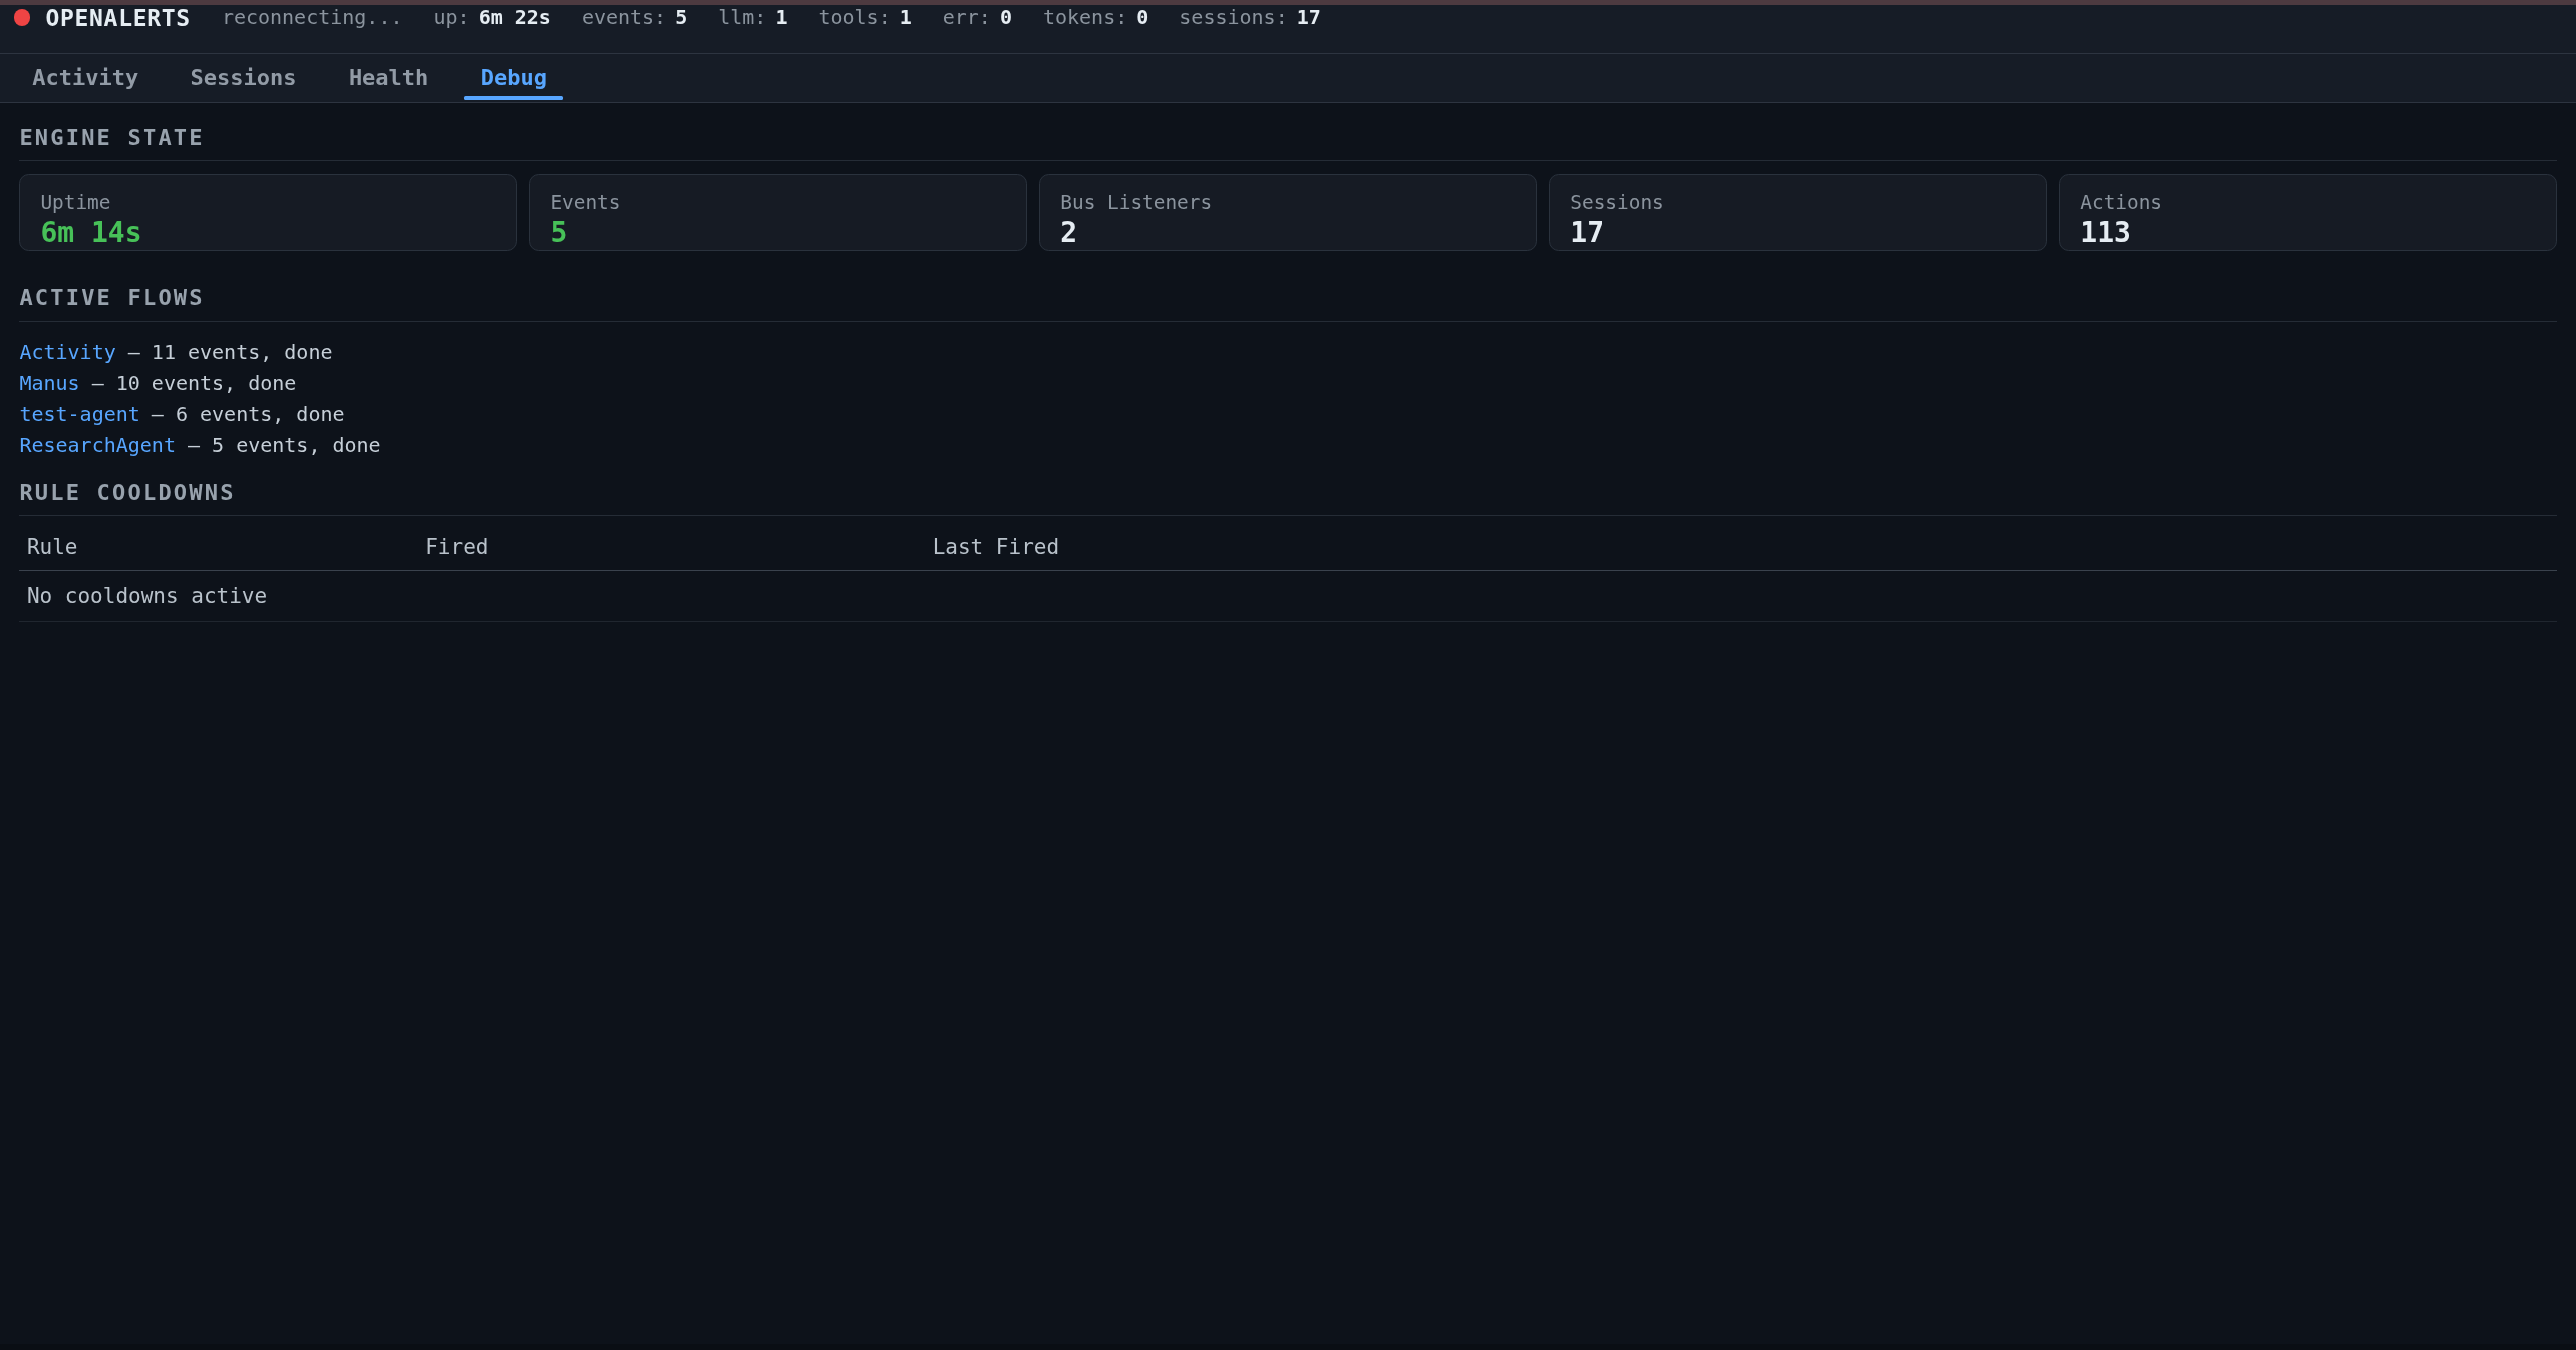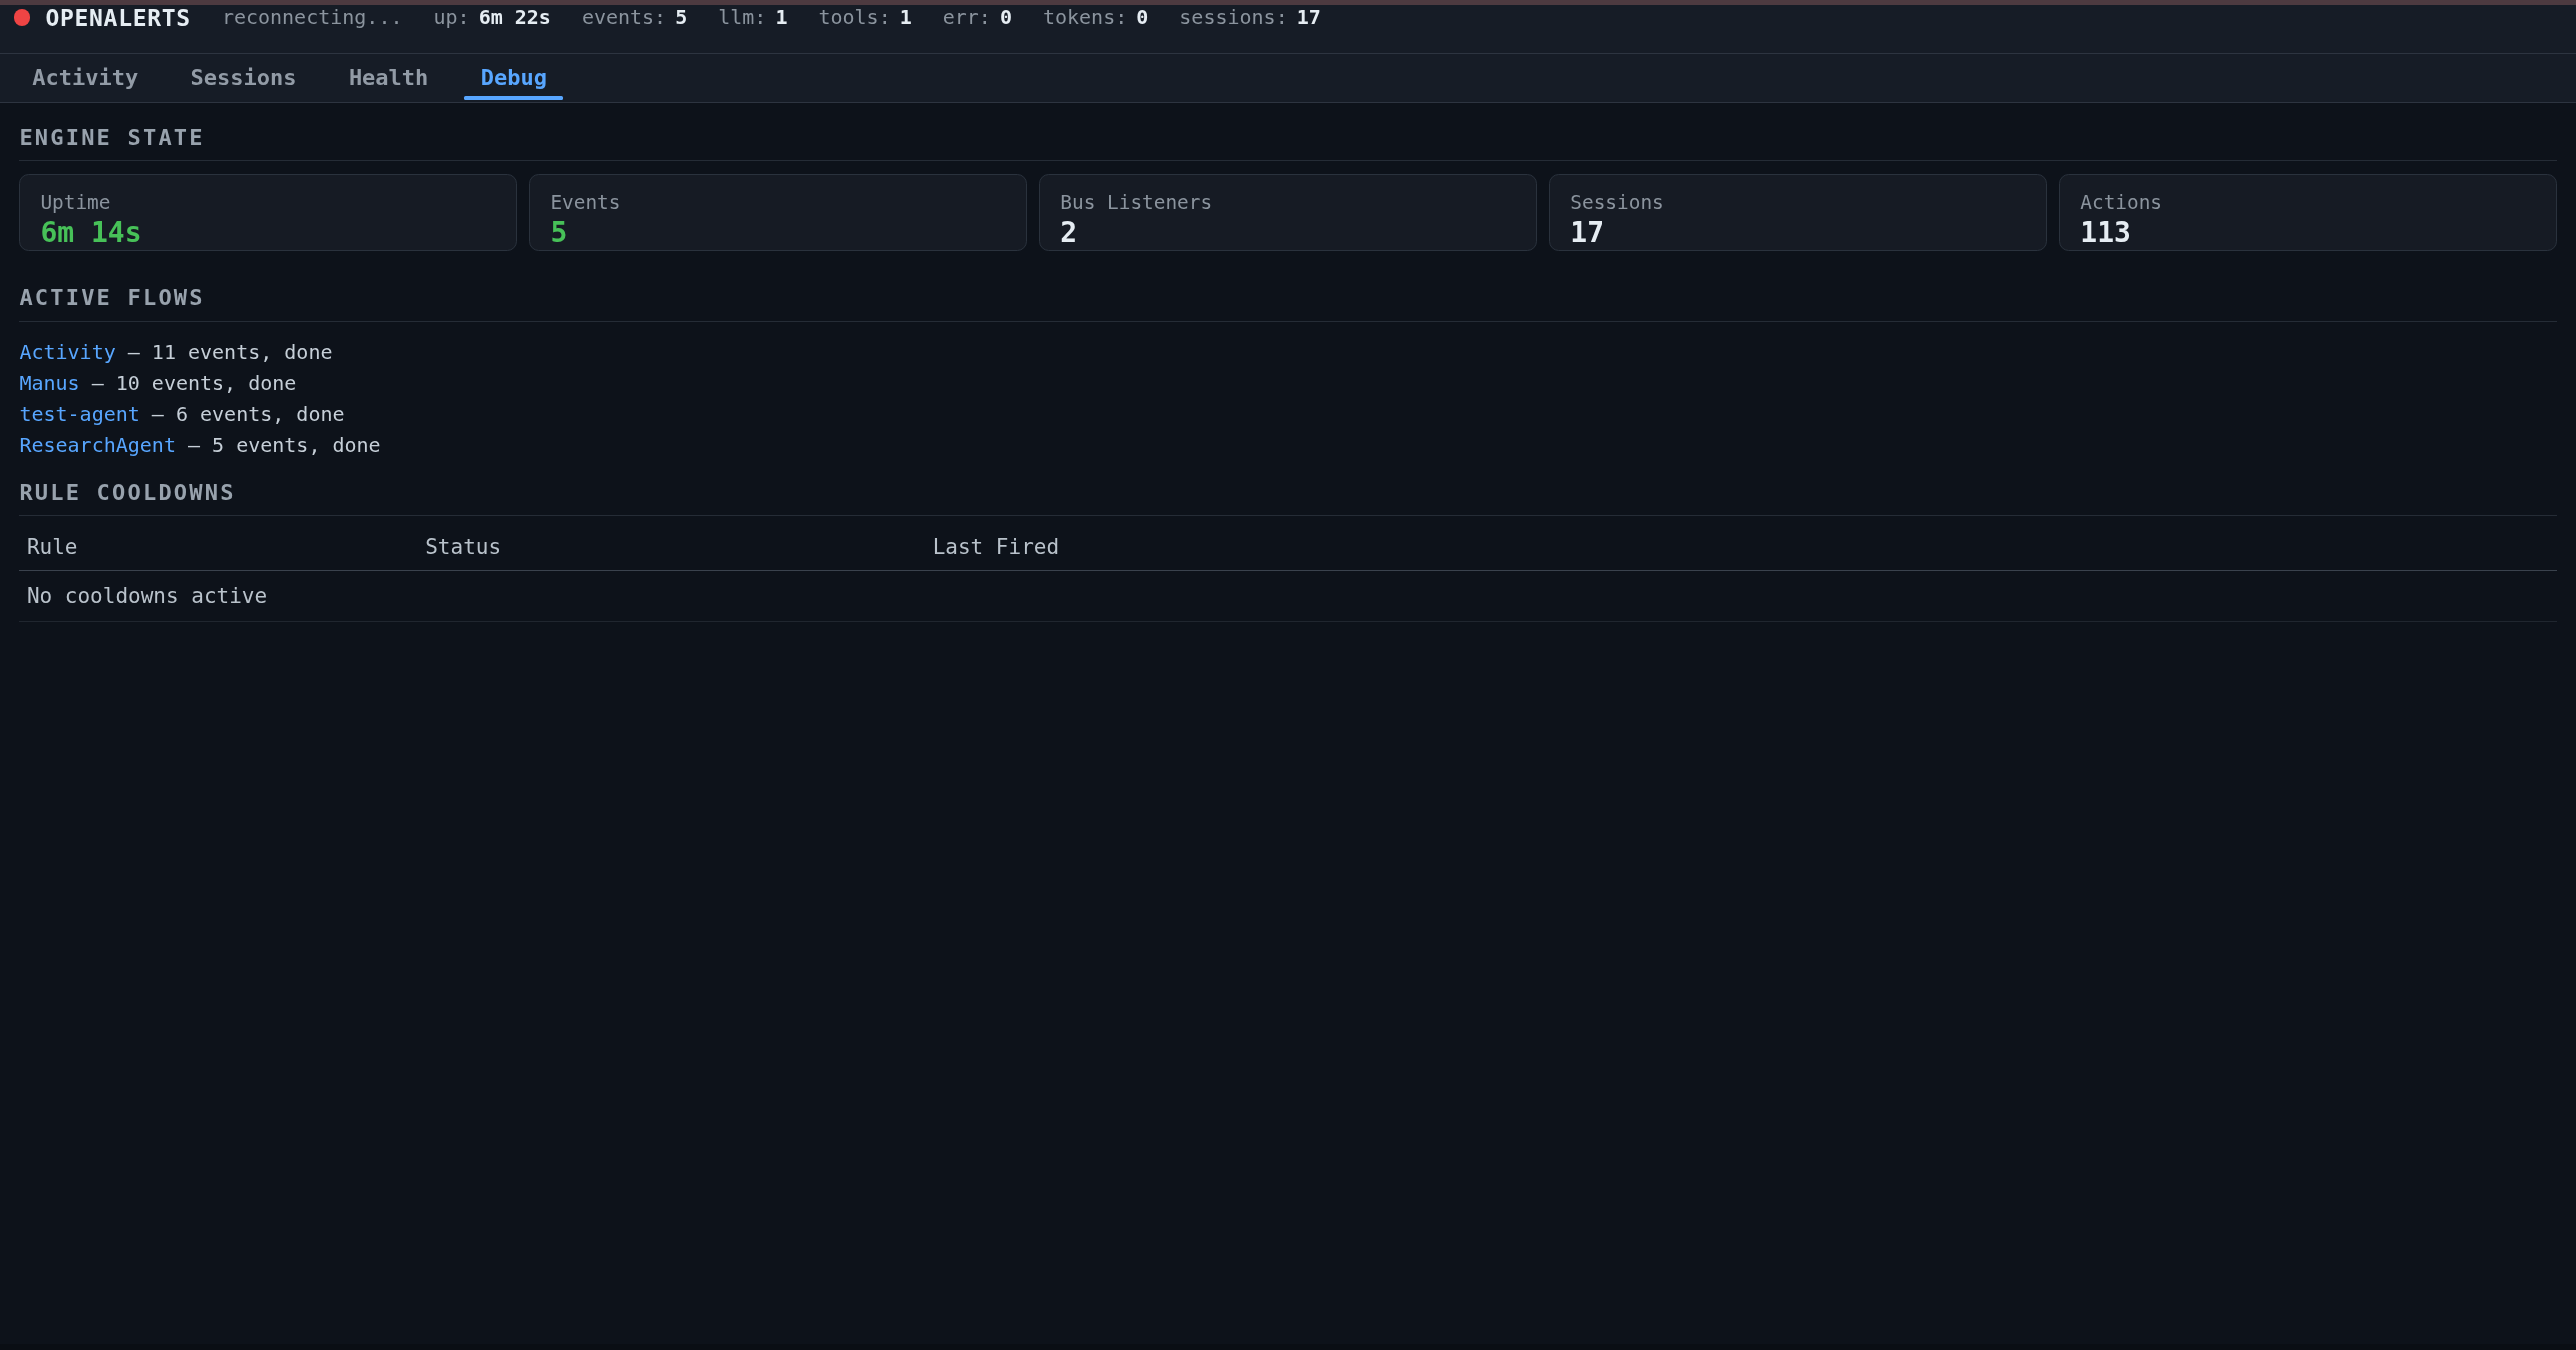--- a/index.html
+++ b/index.html
@@ -201,21 +201,21 @@
   </div>
 
   <div class="gap-md"></div>
 
   <div class="section">
     <div class="section-heading">RULE COOLDOWNS</div>
     <hr class="rule">
     <div class="table">
       <div class="t-head">
         <div class="t-cell col-rule">Rule</div>
-        <div class="t-cell col-status">Status</div>
+        <div class="t-cell col-status">Fired</div>
         <div class="t-cell col-fired">Last Fired</div>
       </div>
       <div class="t-row">
         <div class="t-empty">No cooldowns active</div>
       </div>
     </div>
   </div>
 
 </div>
 

